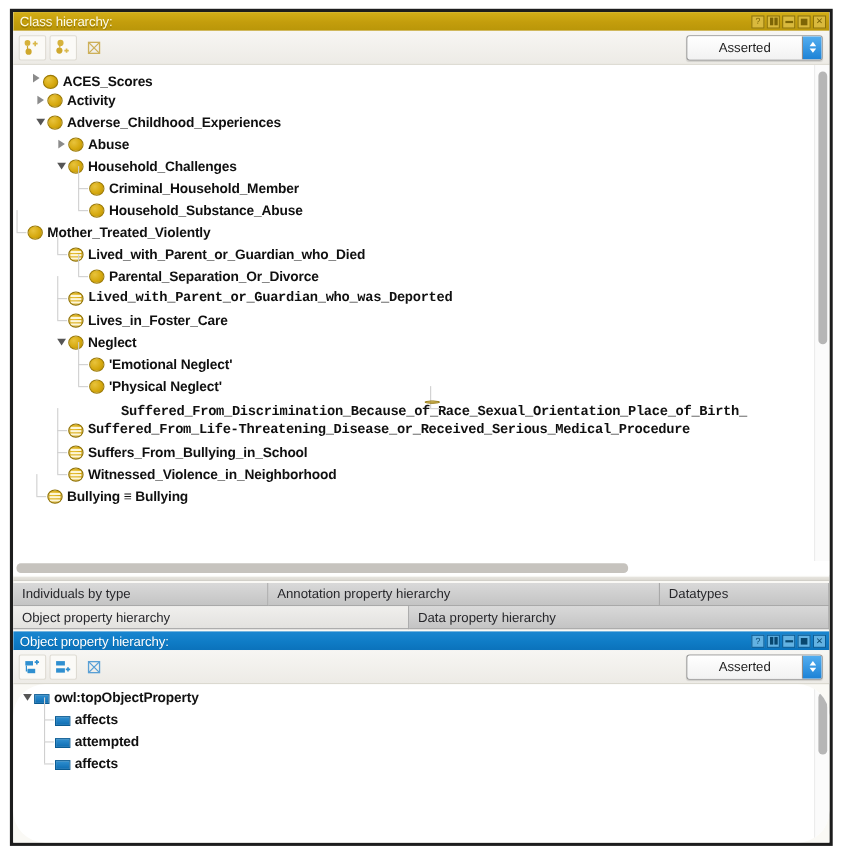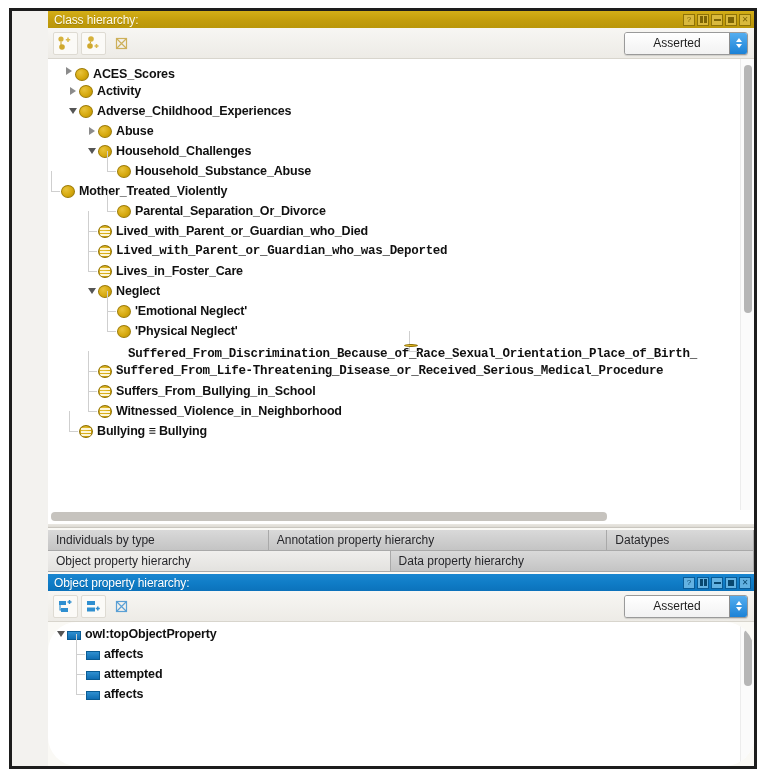--- a/index.html
+++ b/index.html
@@ -23,21 +23,20 @@
     height: 761px;
     border: 3px solid #1d1d1d;
     background: #f3f2ef;
     box-sizing: border-box;
   }
   #frame-inner {
     position: absolute;
     left: 0; top: 0; right: 0; bottom: 0;
     background: #faf9f5;
     overflow: hidden;
-    margin-left: 36px;
   }
 
   
   .panel-title {
     height: 17px;
     display: flex;
     align-items: center;
     padding: 0 3px 0 6px;
     box-sizing: border-box;
     color: #ffffff;
@@ -415,40 +414,45 @@
             <div class="trow" style="padding-left: 37px;">
               <span class="twist">
                 <span class="tri-d"></span>
               </span>
               <span class="ic ic-class"></span>
               <span class="tlabel">Household_Challenges</span>
             </div>
             <div class="trow" style="padding-left: 56px;">
               <span class="leaf-line"></span>
               <span class="ic ic-class"></span>
+              <span class="tlabel">Criminal_Household_Member</span>
+            </div>
+            <div class="trow" style="padding-left: 56px;">
+              <span class="leaf-line"></span>
+              <span class="ic ic-class"></span>
               <span class="tlabel">Household_Substance_Abuse</span>
             </div>
             <div class="trow" style="">
               <span class="leaf-line"></span>
               <span class="ic ic-class"></span>
               <span class="tlabel">Mother_Treated_Violently</span>
             </div>
+            <div class="trow" style="padding-left: 37px;">
+              <span class="leaf-line"></span>
+              <span class="ic ic-defined">
+                <i></i>
+                <i></i>
+                <i></i>
+              </span>
+              <span class="tlabel">Lived_with_Parent_or_Guardian_who_Died</span>
+            </div>
             <div class="trow" style="padding-left: 56px;">
               <span class="leaf-line"></span>
               <span class="ic ic-class"></span>
               <span class="tlabel">Parental_Separation_Or_Divorce</span>
-            </div>
-            <div class="trow" style="padding-left: 37px;">
-              <span class="leaf-line"></span>
-              <span class="ic ic-defined">
-                <i></i>
-                <i></i>
-                <i></i>
-              </span>
-              <span class="tlabel">Lived_with_Parent_or_Guardian_who_Died</span>
             </div>
             <div class="trow" style="padding-left: 37px;">
               <span class="leaf-line"></span>
               <span class="ic ic-defined">
                 <i></i>
                 <i></i>
                 <i></i>
               </span>
               <span class="tlabel thin">Lived_with_Parent_or_Guardian_who_was_Deported</span>
             </div>

